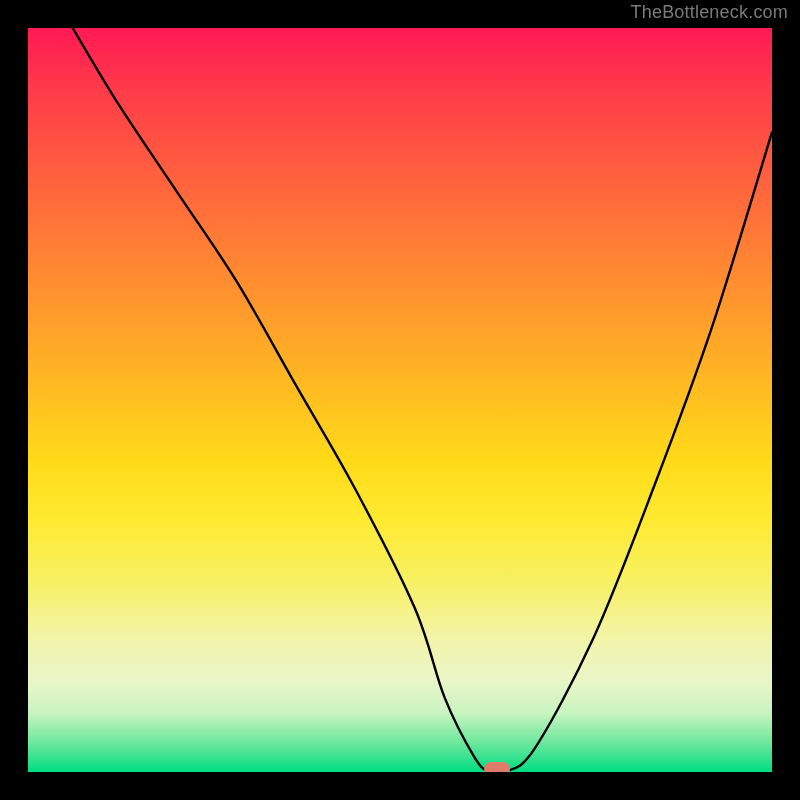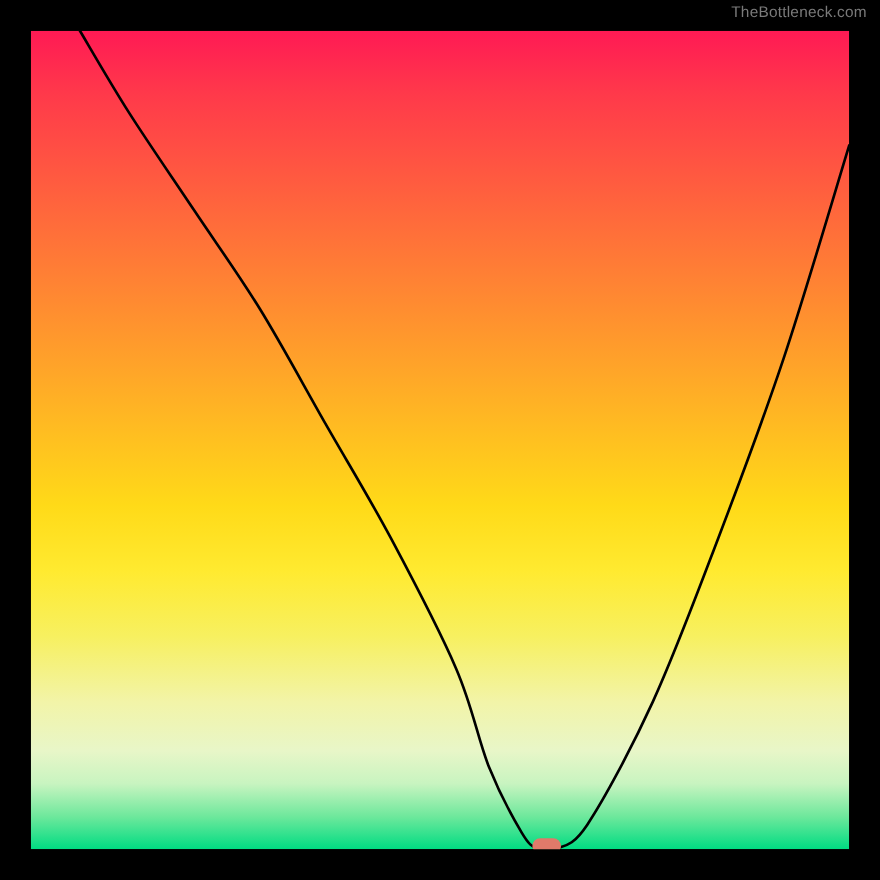--- a/index.html
+++ b/index.html
@@ -48,21 +48,21 @@
     width: 26px;
     height: 14px;
     background: #e07a6a;
     border-radius: 7px;
   }
   .watermark {
     position: absolute;
     top: 2px;
     right: 12px;
     font-family: Arial, Helvetica, sans-serif;
-    font-size: 14px;
+    font-size: 18px;
     color: #7a7a7a;
     letter-spacing: 0.2px;
   }
 </style>
 </head>
 <body>
 
 <div class="frame">
   <div class="watermark">TheBottleneck.com</div>
   <div class="plot-area">

